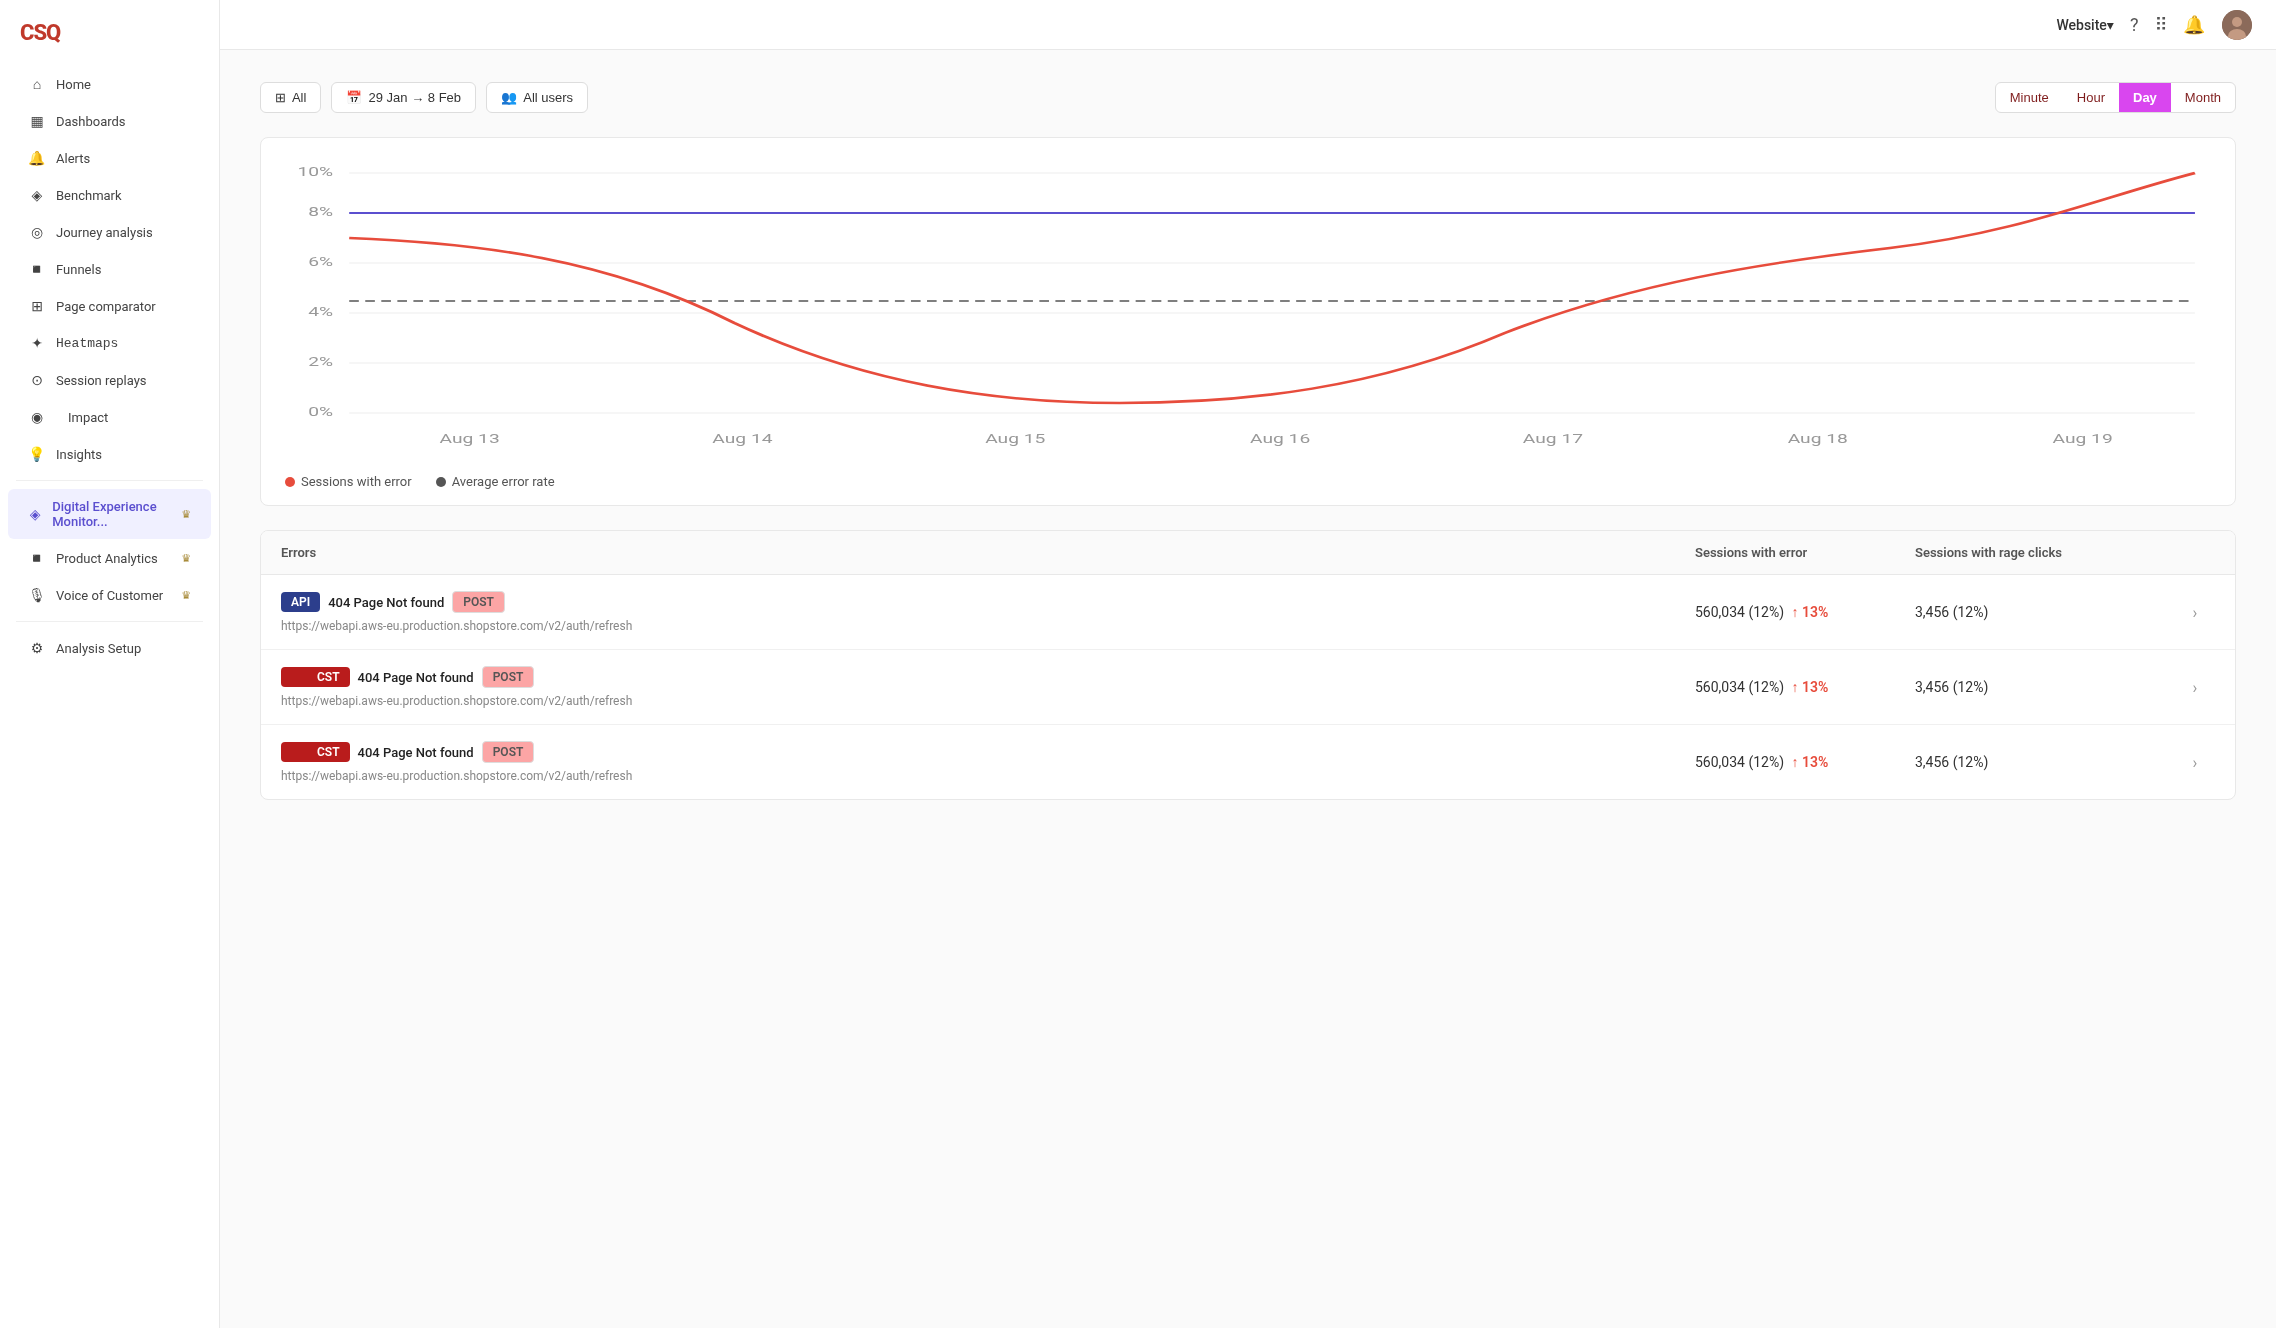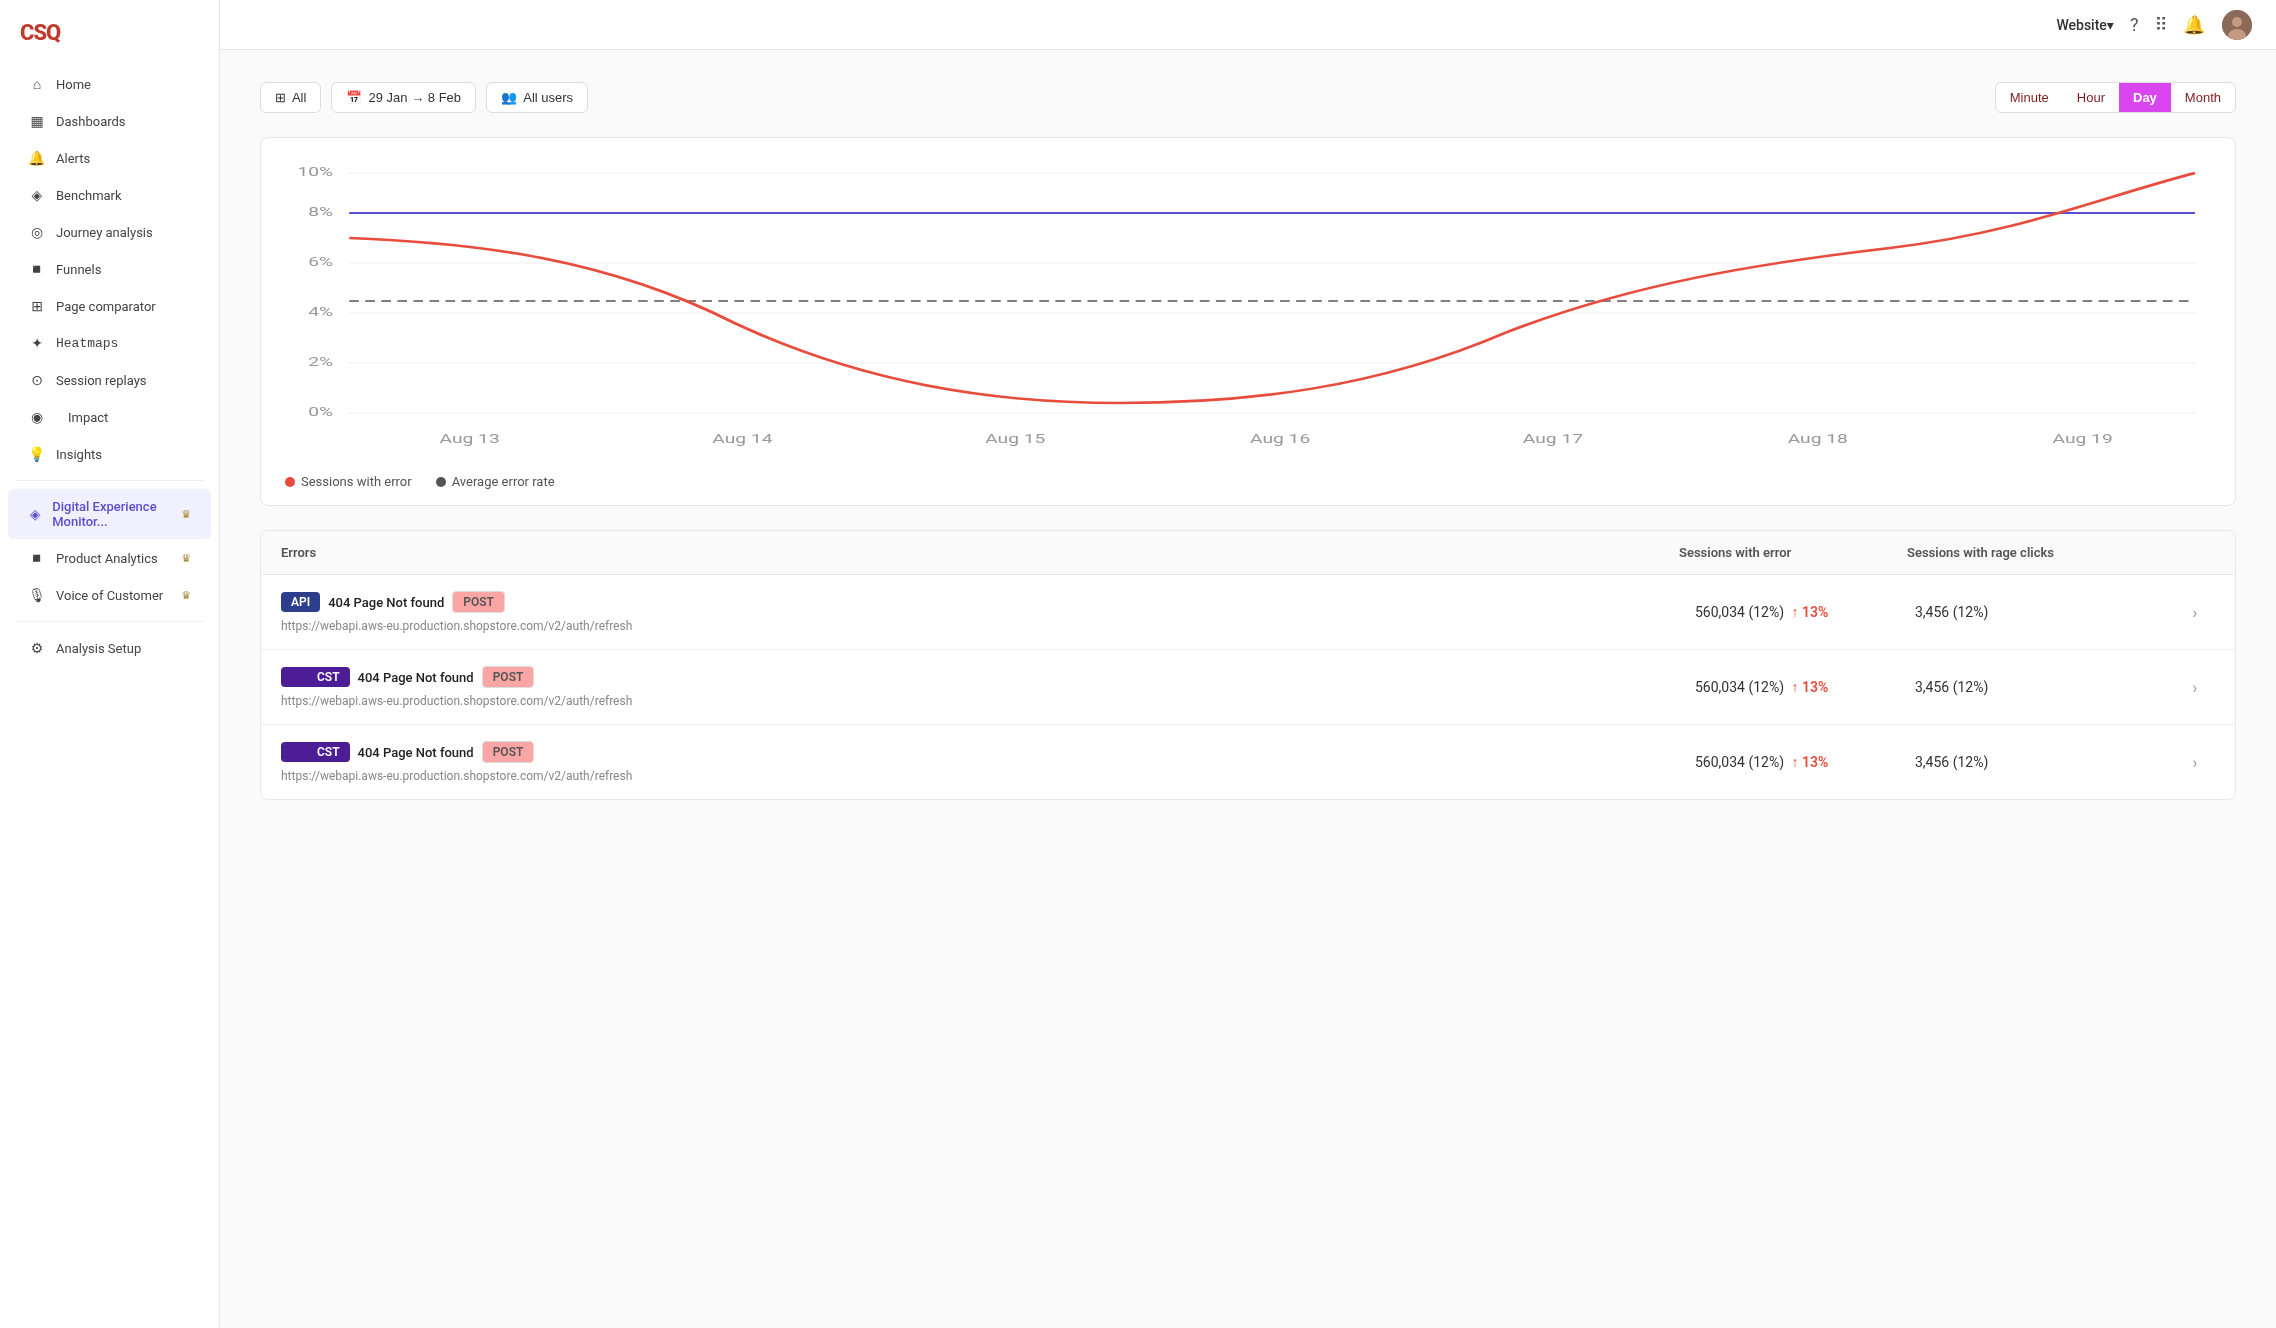--- a/index.html
+++ b/index.html
@@ -145,21 +145,20 @@
     }
     .table-header {
       display: grid;
       grid-template-columns: 1fr 220px 260px 40px;
       padding: 14px 20px;
       border-bottom: 1px solid #e8e8e8;
       font-size: 13px;
       font-weight: 600;
       color: #555;
       background: #fafafa;
-      gap: 8px;
     }
     .table-row {
       display: grid;
       grid-template-columns: 1fr 220px 260px 40px;
       padding: 16px 20px;
       border-bottom: 1px solid #f0f0f0;
       align-items: center;
       cursor: pointer;
       transition: background 0.12s;
     }
@@ -167,21 +166,21 @@
 
     .error-cell { display: flex; flex-direction: column; gap: 6px; }
     .error-tags { display: flex; align-items: center; gap: 8px; }
     .tag {
       padding: 3px 10px;
       border-radius: 4px;
       font-size: 12px;
       font-weight: 600;
     }
     .tag-api { background: #2c3e8c; color: #fff; }
-    .tag-cst { background: #4c1d95; color: #fff; padding-left: 36px; }
+    .tag-cst { background: #b91c1c; color: #fff; padding-left: 36px; }
     .tag-post { background: #fca5a5; color: #555; border: 1px solid #ddd; }
     .error-url { font-size: 12px; color: #888; }
 
     .sessions-cell { font-size: 14px; color: #333; }
     .sessions-up { color: #e74c3c; font-weight: 600; margin-left: 4px; }
 
     .rage-cell { font-size: 14px; color: #333; }
     .chevron-cell { display: flex; justify-content: center; color: #999; }
   </style>
 </head>

